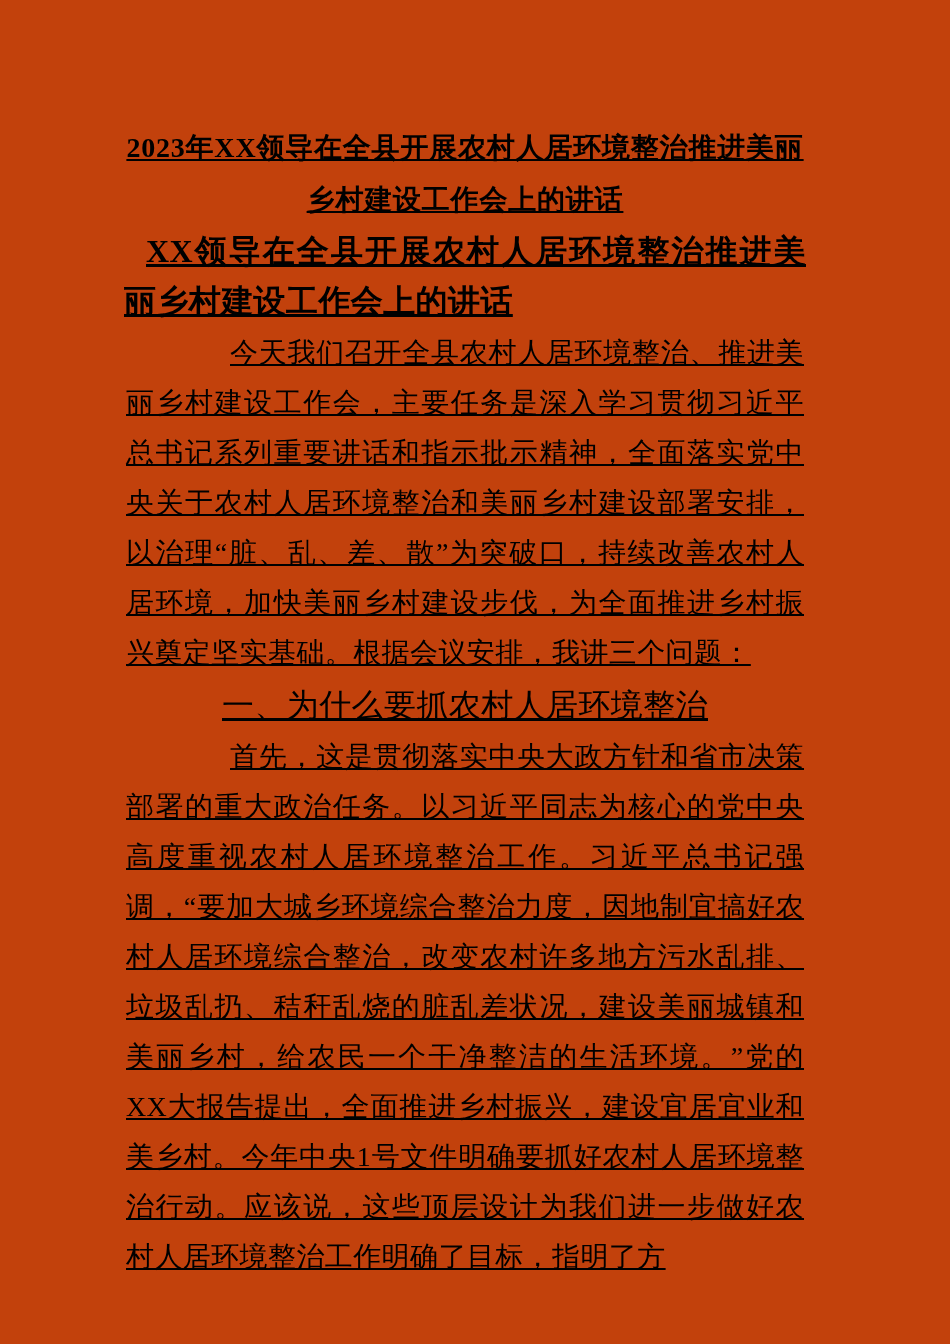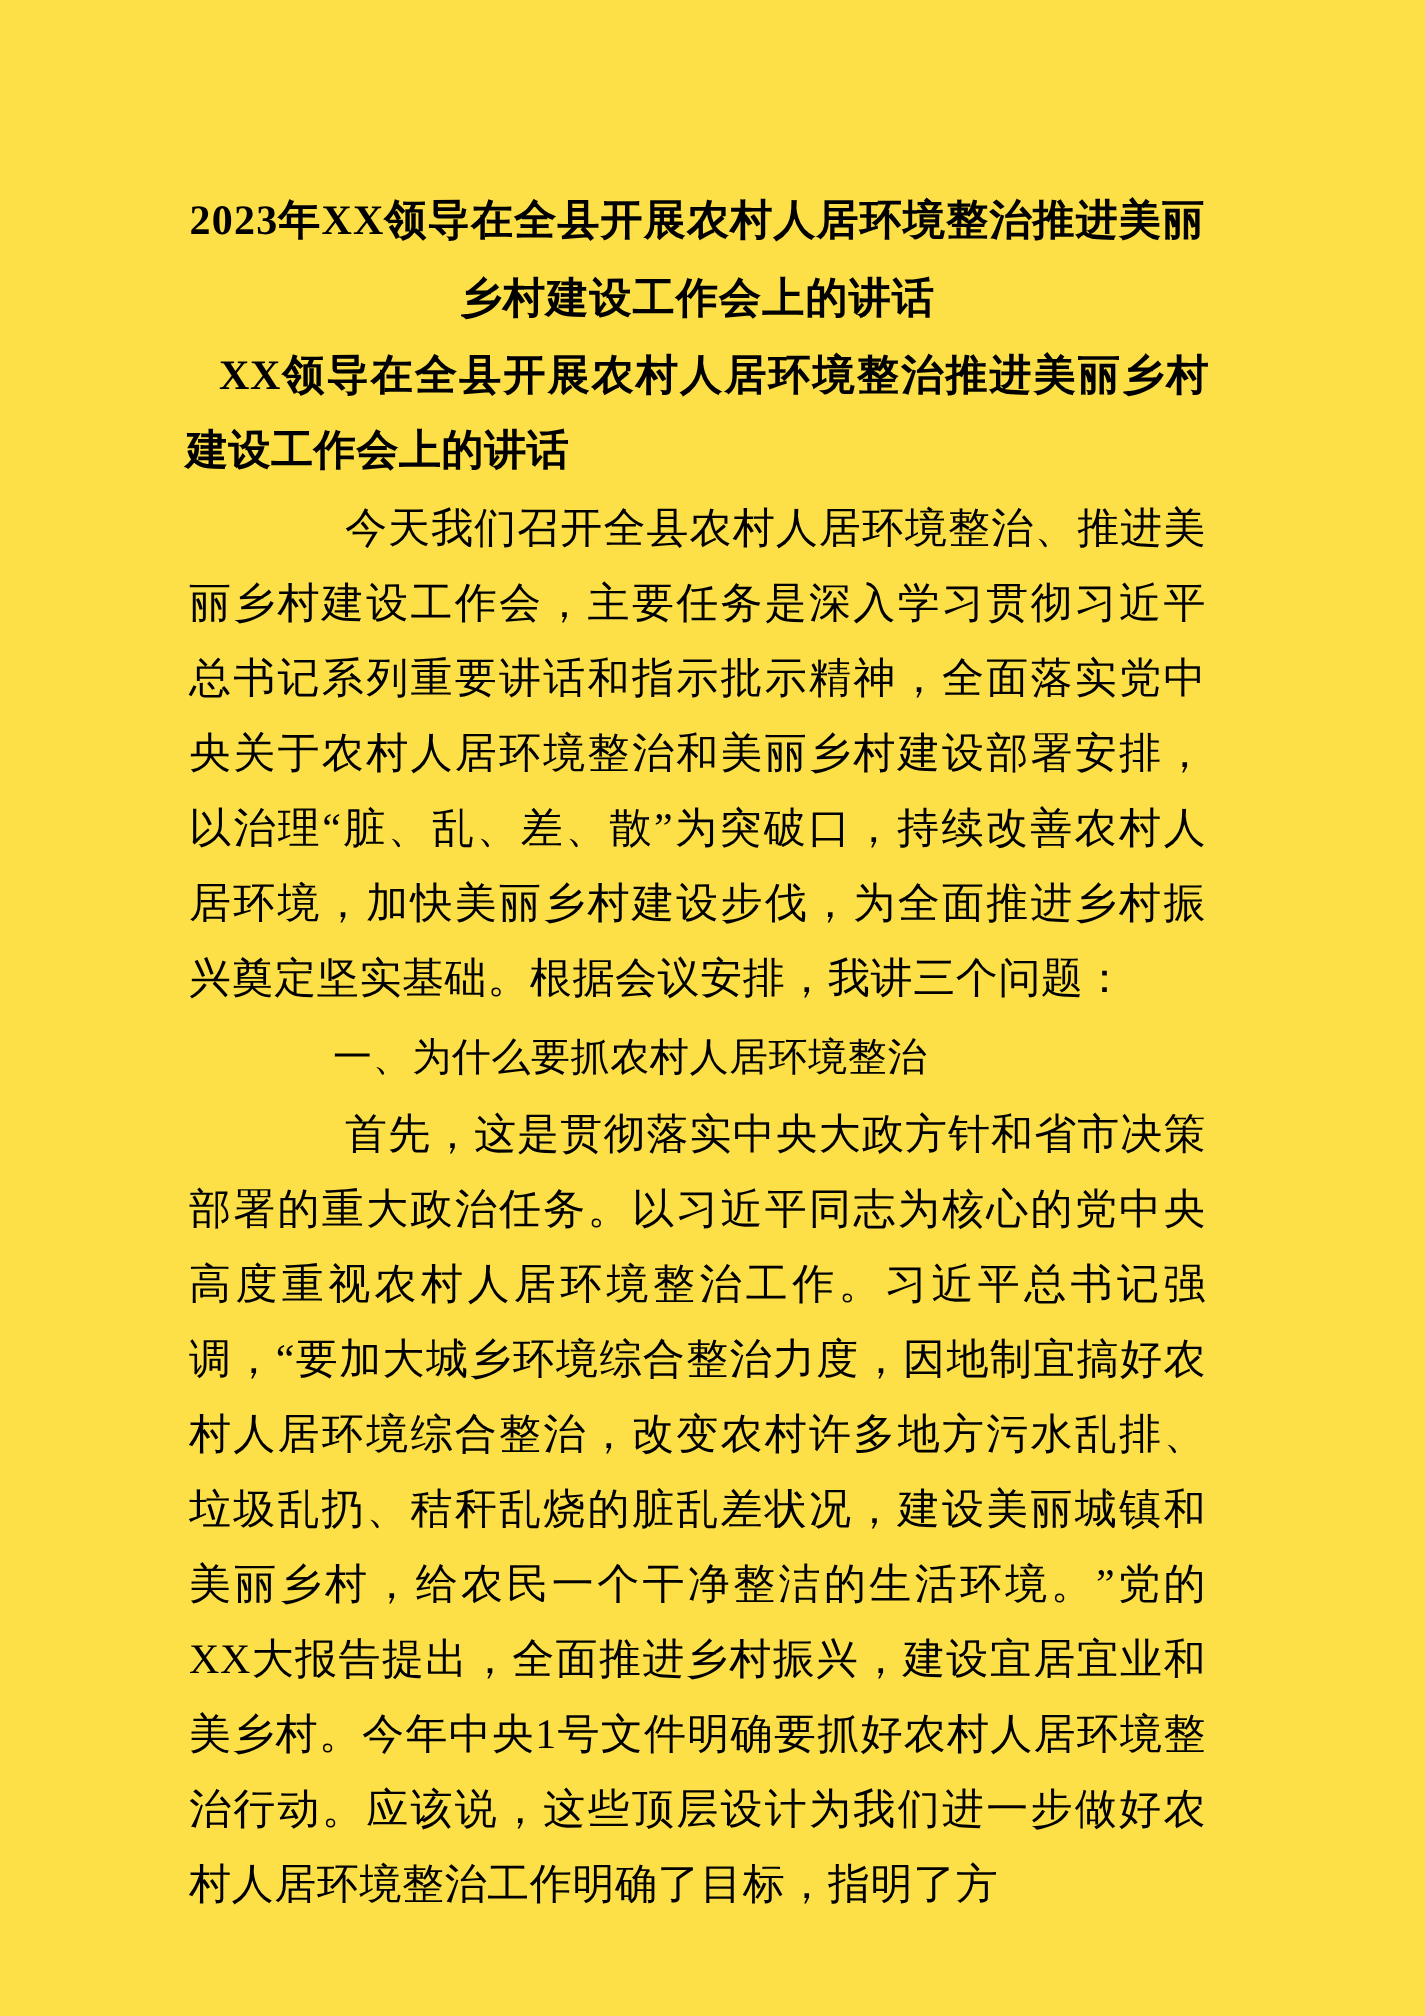--- a/index.html
+++ b/index.html
@@ -11,52 +11,53 @@
     width: 950px;
     height: 1344px;
     overflow: hidden;
     font-family: "Liberation Serif", "DejaVu Serif", serif;
     color: #000000;
   }
   .page {
     box-sizing: border-box;
     width: 950px;
     height: 1344px;
-    background: #fde047;
+    background: #c2410c;
     padding: 122px 144px 0 124px;
+    text-decoration: underline;
   }
   .doc-title {
     margin: 0;
     font-size: 28px;
     font-weight: 700;
     line-height: 52px;
     letter-spacing: 0.8px;
     text-align: center;
   }
   .doc-subtitle {
     margin: 0;
-    font-size: 28px;
+    font-size: 32px;
     font-weight: 700;
     line-height: 50px;
     letter-spacing: 0.4px;
     text-align: justify;
     text-indent: 22px;
   }
   .body-para {
     margin: 2px;
     font-size: 28px;
     font-weight: 400;
     line-height: 50px;
     letter-spacing: 0.4px;
     text-align: justify;
     text-indent: 104px;
   }
   .section-heading {
     margin: 0;
-    font-size: 26px;
+    font-size: 32px;
     font-weight: 400;
     line-height: 50px;
     letter-spacing: 0.4px;
     text-align: justify;
     text-indent: 98px;
   }
 </style>
 </head>
 <body>
 

